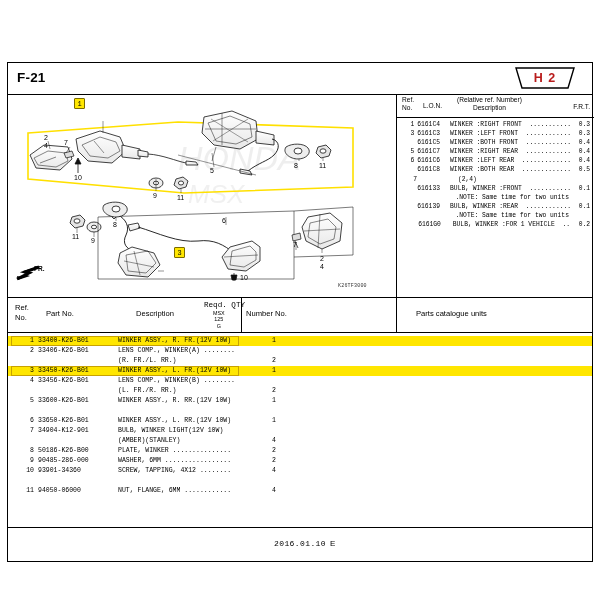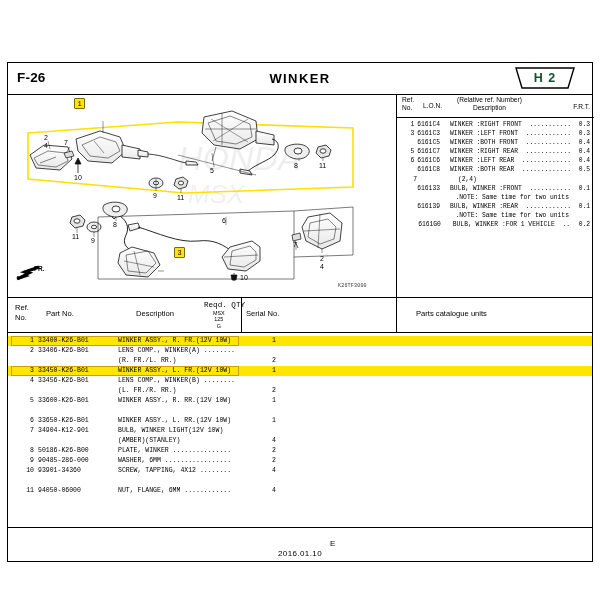--- a/index.html
+++ b/index.html
@@ -43,21 +43,21 @@
     letter-spacing: 1.4px;
   }
   
   .badge-wrap {
     position: absolute; right: 14px; top: 3px;
     width: 66px; height: 25px;
   }
   .badge-wrap svg { display: block; }
   .badge-txt {
     position: absolute; left: 0; top: 5px; width: 100%;
-    text-align: center; font-size: 12.5px; font-weight: bold; color: #14532d;
+    text-align: center; font-size: 12.5px; font-weight: bold; color: #b91c1c;
     letter-spacing: 1px;
   }
 
   
   .reftab {
     position: absolute; left: 388px; top: 32px;
     width: 198px; height: 202px;
     border-left: 1.2px solid #000;
     box-sizing: border-box;
     padding: 0;
@@ -137,23 +137,24 @@
   }
 
   
   .footer {
     position: absolute; left: 0; bottom: 0;
     width: 100%; height: 34px;
     border-top: 1.5px solid #000;
     box-sizing: border-box;
   }
   .foot-date {
-    position: absolute; left: 0; top: 21px; width: 100%;
+    position: absolute; left: 0; top: 11px; width: 100%;
     text-align: center; font-size: 8px; color: #000;
     letter-spacing: .4px;
+    font-family: Liberation Mono, monospace;
   }
   .foot-rev {
     position: absolute; left: 322px; top: 11px;
     font-size: 8px; color: #000;
   }
   
   .dcode {
     position: absolute; left: 330px; top: 188px;
     font-size: 5px; font-family: "Liberation Mono", monospace; color: #333;
     letter-spacing: .2px;
@@ -174,22 +175,21 @@
   }
 </style>
 </head>
 <body>
 
 <div id="page">
 
   <div class="sheet">
 
     <div class="hdr">
-      <div class="hdr-code">F-26</div>
-      <div class="hdr-title">WINKER</div>
+      <div class="hdr-code">F-21</div>
       <div class="badge-wrap">
         <svg width="66" height="25" viewBox="0 0 66 25">
           <path d="M4 2 L62 2 L56 22 L10 22 Z" fill="#ffffff" stroke="#000" stroke-width="1.4"></path>
         </svg>
         <div class="badge-txt">H 2</div>
       </div>
     </div>
 
     <div class="draw">
       <svg width="388" height="202" viewBox="0 0 388 202">
@@ -396,21 +396,21 @@
           <div>No.</div>
         </div>
         <div class="ph ph-part">Part No.</div>
         <div class="ph ph-desc">Description</div>
         <div class="ph ph-qty">Reqd. QTY</div>
         <div class="ph ph-msx">
           <div>MSX</div>
           <div>125</div>
           <div>G</div>
         </div>
-        <div class="ph ph-ser">Serial No.</div>
+        <div class="ph ph-ser">Number No.</div>
         <div class="ph ph-cat">Parts catalogue units</div>
         <div class="vline" style="left:233px;"></div>
         <div class="vline" style="left:388px;"></div>
       </div>
       <div class="ptab-body" id="ptab-body">
           <div class="prow hl">
             <div class="p-no">1</div>
             <div class="p-part">33400-K26-B01</div>
             <div class="p-desc">WINKER ASSY., R. FR.(12V 10W)</div>
             <div class="p-qty">1</div>

